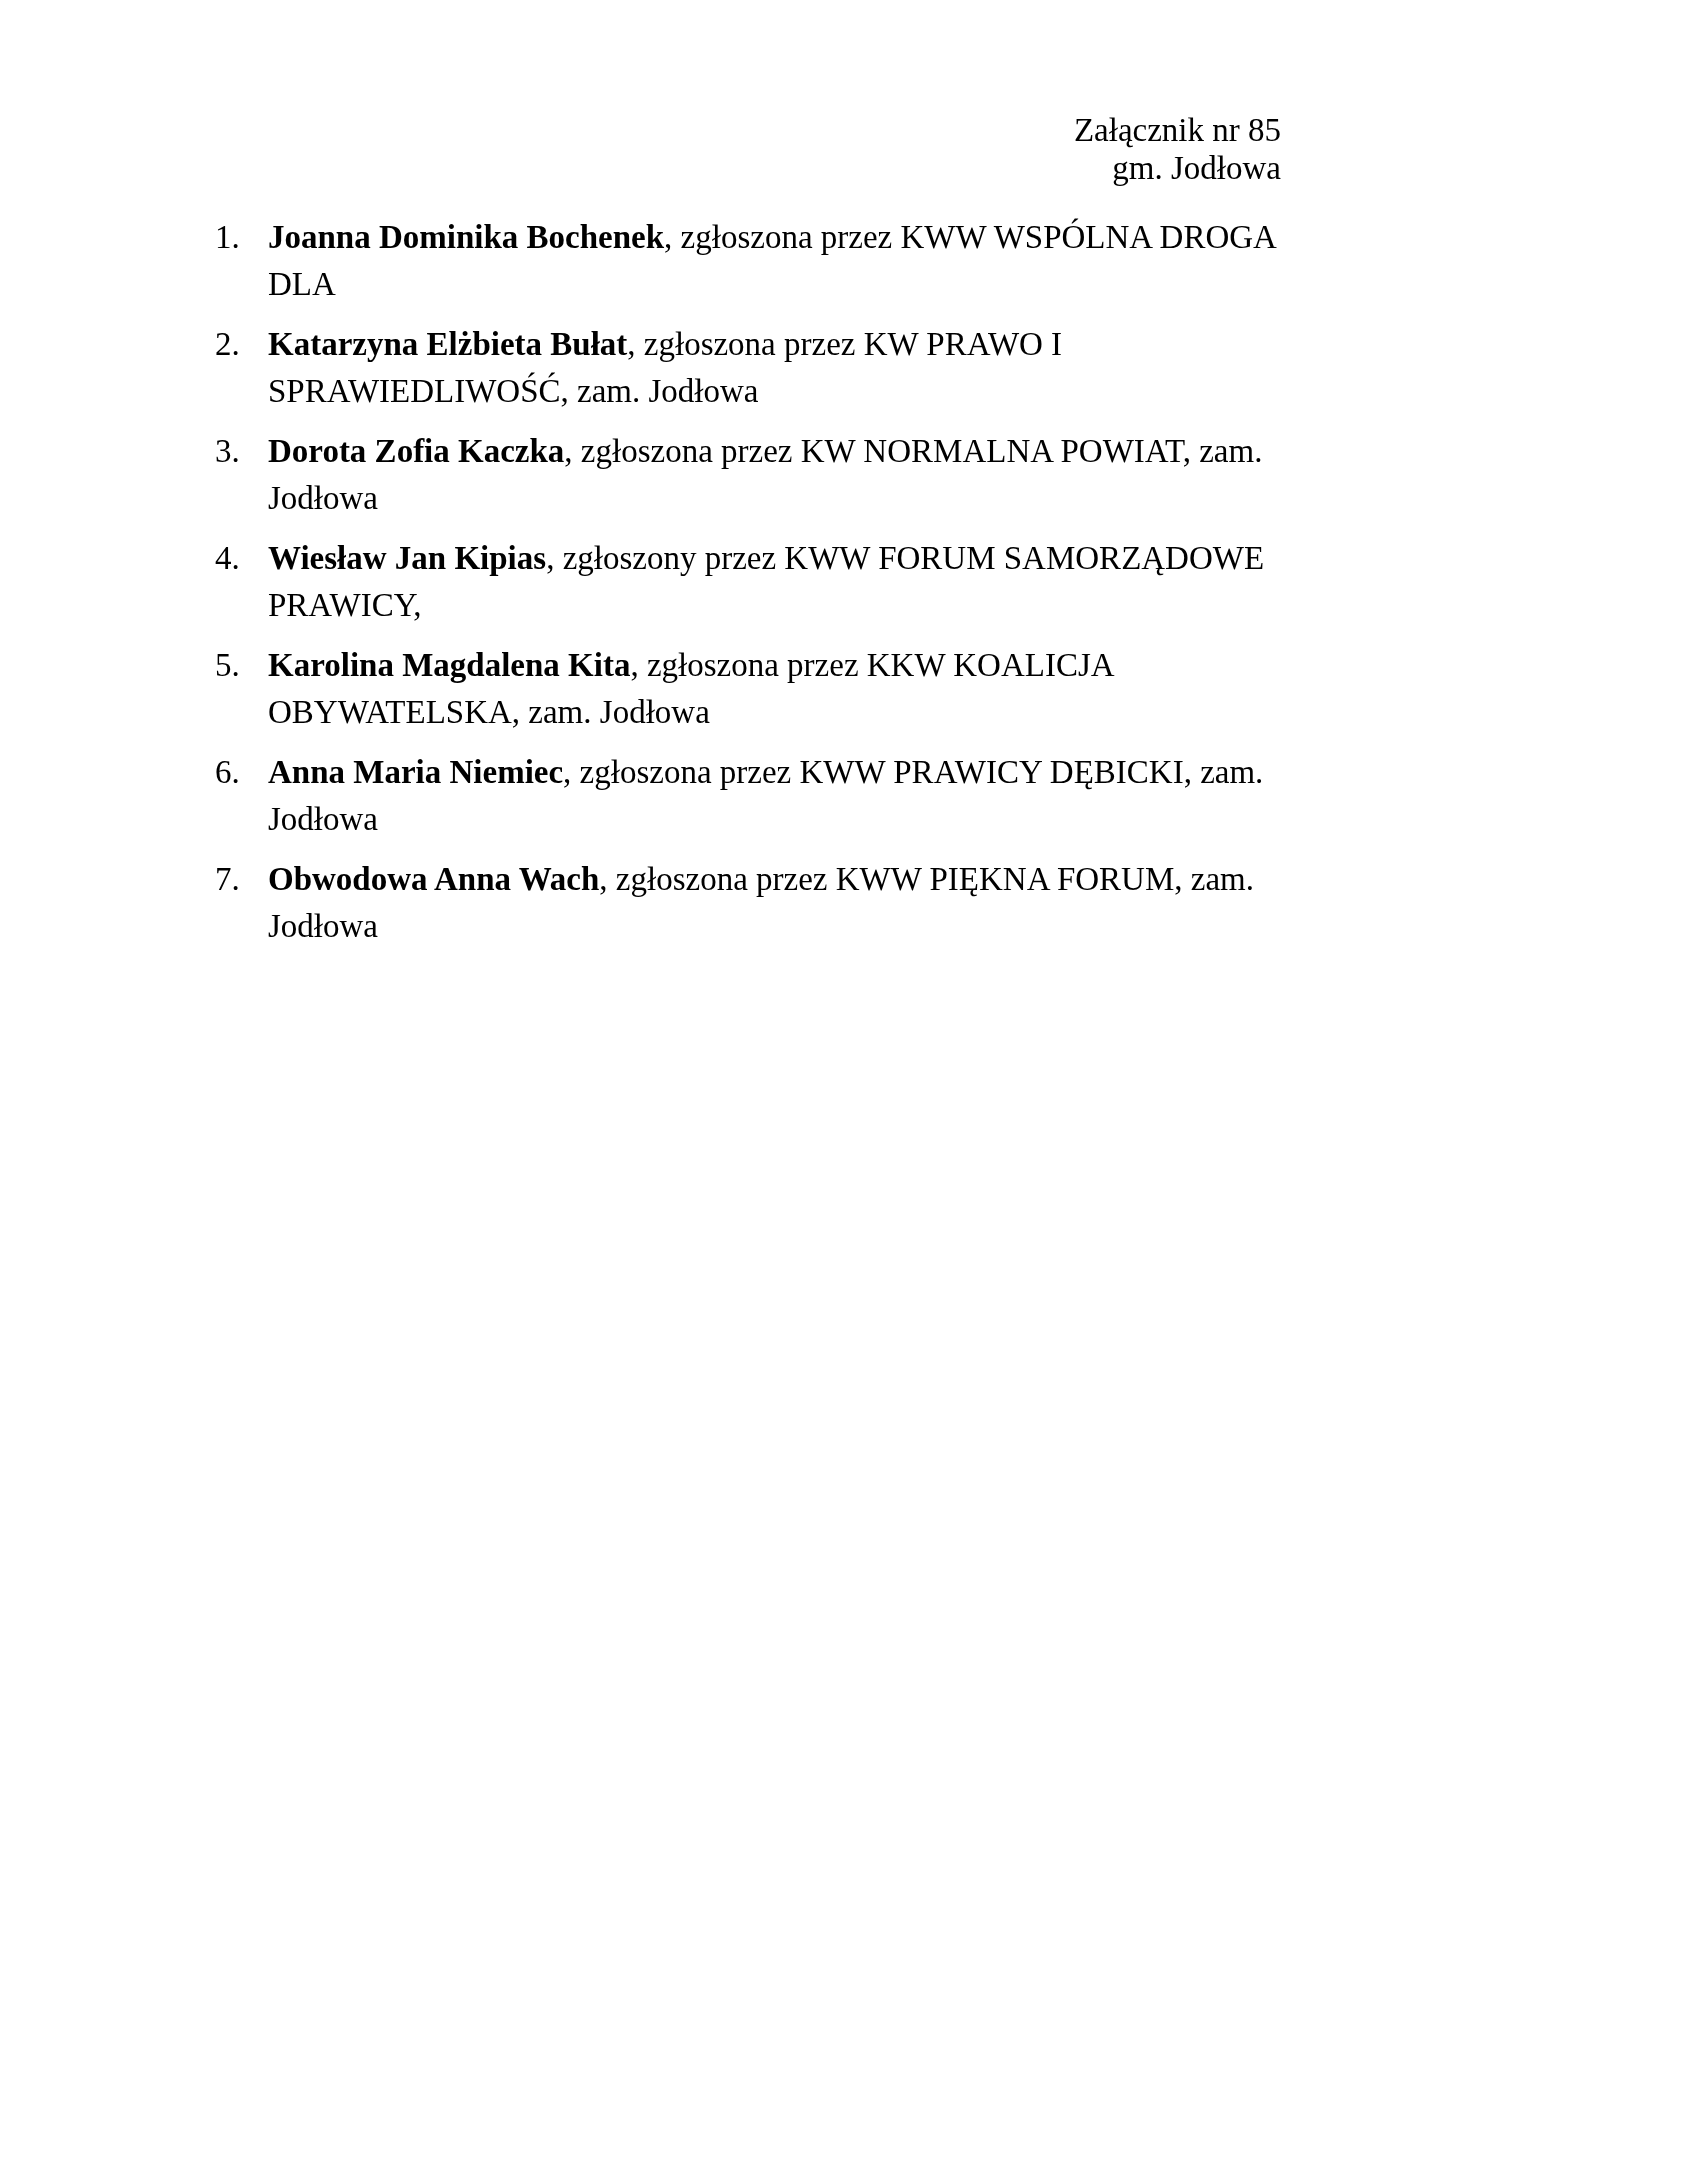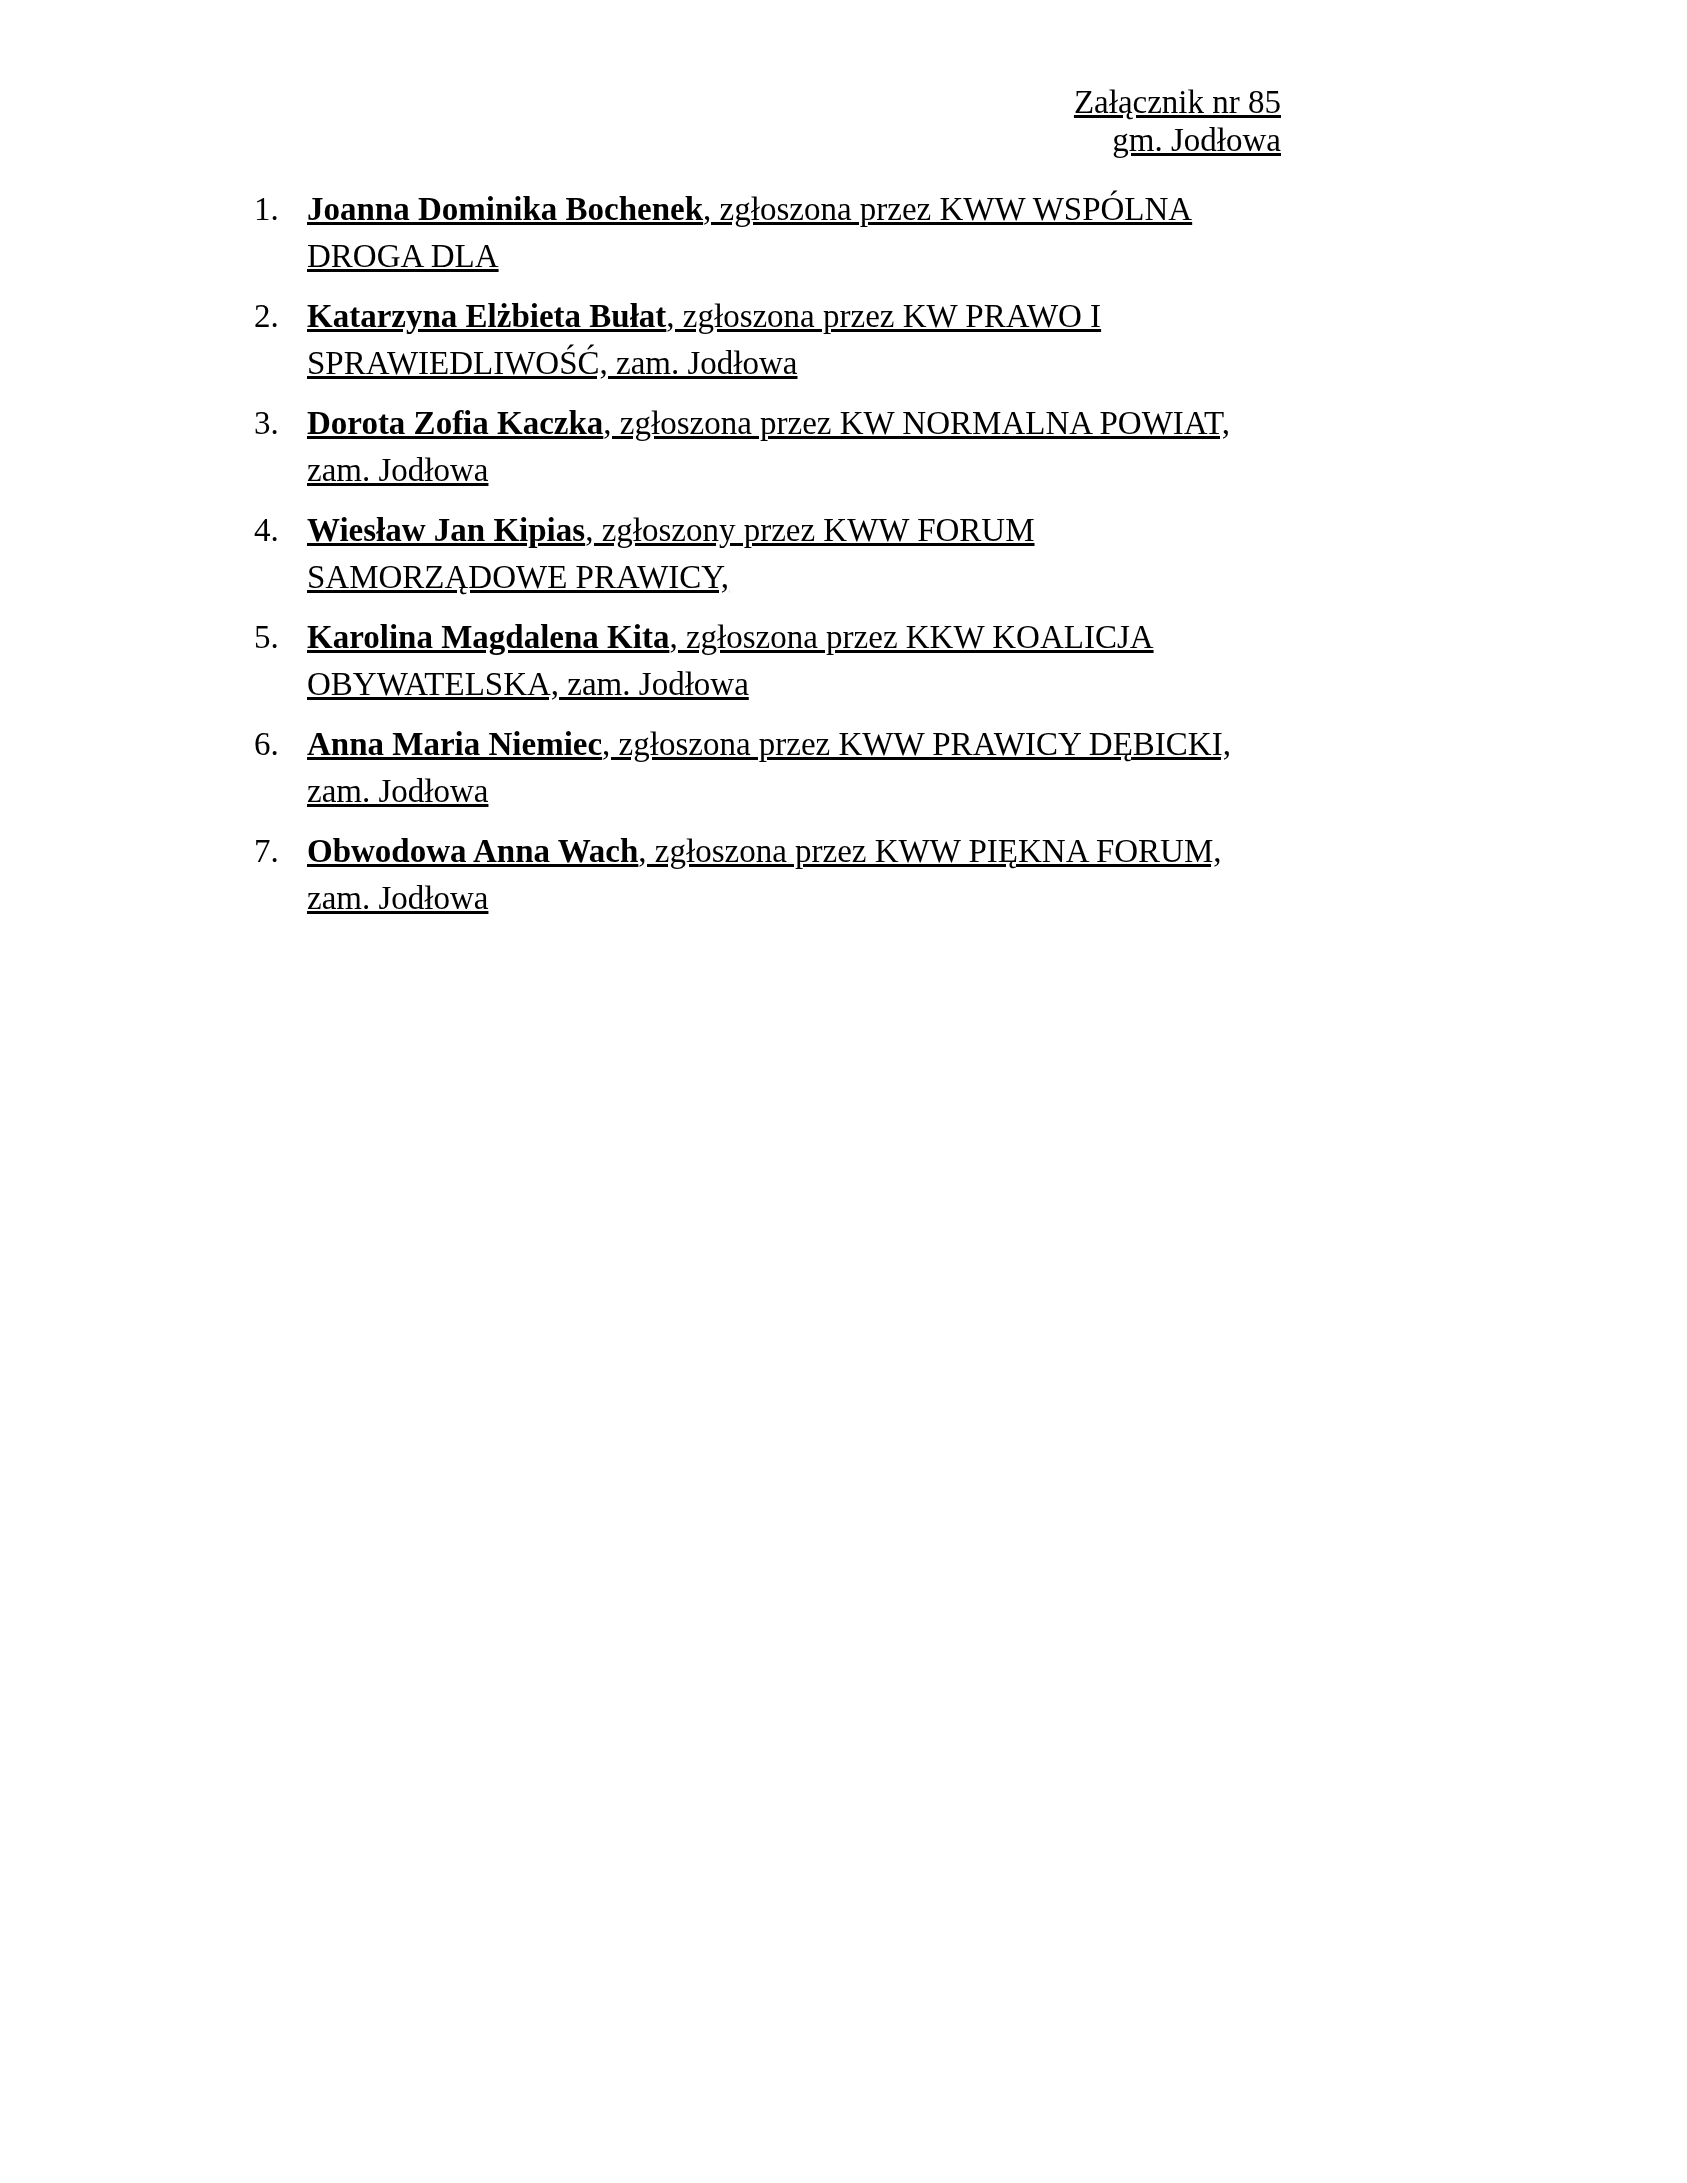--- a/index.html
+++ b/index.html
@@ -12,43 +12,41 @@
     min-height: 2183px;
     font-family: "Liberation Serif", "DejaVu Serif", serif;
     font-size: 33px;
     color: #000000;
     box-sizing: border-box;
   }
   .page {
     box-sizing: border-box;
     width: 1456px;
     min-height: 2183px;
-    padding: 84px 175px 132px 162px;
-    text-decoration: underline;
+    padding: 112px 175px 132px 162px;
   }
   .attachment-header {
     text-align: right;
     line-height: 1.15;
   }
   .intro {
     margin: 56px 0 0 0;
     line-height: 2.1;
   }
   ol.candidates {
     list-style: none;
     counter-reset: item;
     margin: 26.5px 0 0 0;
     padding: 0 0 0 106px;
   }
   ol.candidates > li {
     counter-increment: item;
     position: relative;
     line-height: 1.42;
     margin-bottom: 13.2px;
-    margin-left: 39px;
   }
   ol.candidates > li::before {
     content: counter(item) ".";
     position: absolute;
     left: -53px;
     top: 0;
   }
   .name {
     font-weight: bold;
   }

